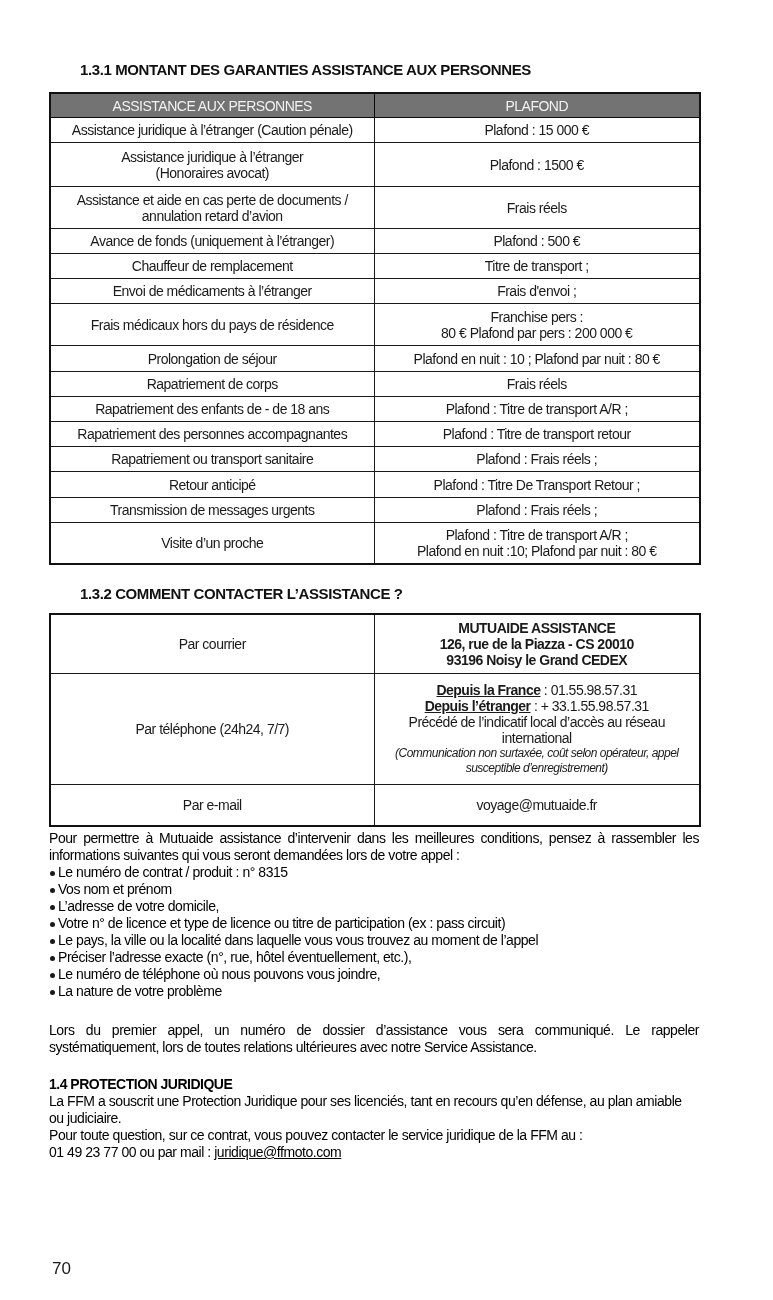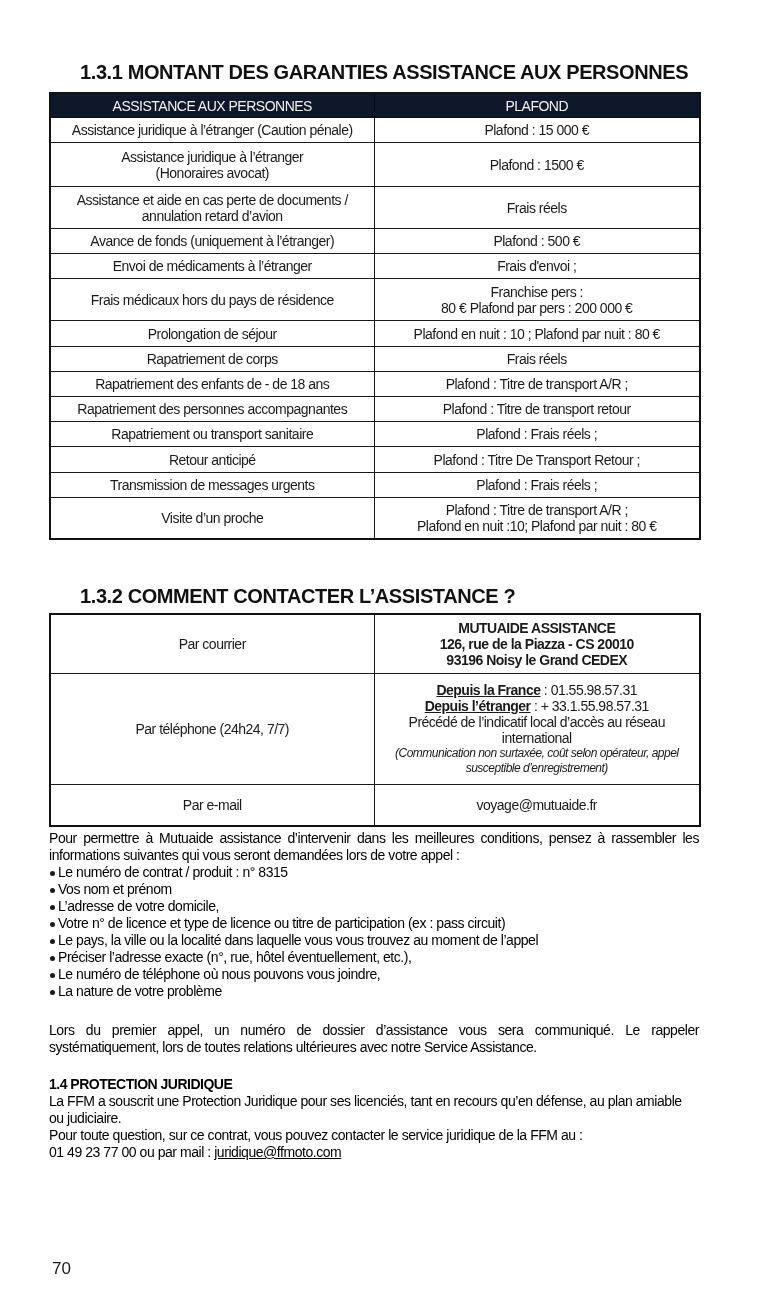--- a/index.html
+++ b/index.html
@@ -1,34 +1,34 @@
 <!DOCTYPE html>
 <html><head>
 <meta charset="utf-8">
 <style>
   html, body { margin: 0; padding: 0; background: #ffffff; }
   body {
     width: 773px; height: 1300px; position: relative; overflow: hidden;
     font-family: "Liberation Sans", sans-serif; color: #1a1a1a;
   }
   .h3 {
-    position: absolute; font-weight: bold; font-size: 20px; letter-spacing: -0.4px;
+    position: absolute; font-weight: bold; font-size: 15px; letter-spacing: -0.4px;
     color: #111;
   }
   table.grid {
     position: absolute; border-collapse: collapse; table-layout: fixed;
     font-size: 14px; letter-spacing: -0.5px; color: #1a1a1a;
   }
   table.grid td, table.grid th {
     border: 1.5px solid #1a1a1a; text-align: center; vertical-align: middle;
     padding: 0 2px; line-height: 16px;
   }
   #t1 { left: 49px; top: 92px; width: 650px; border: 2px solid #111; }
   #t1 th {
-    background: #0f172a; color: #f2f2f2; font-weight: normal; height: 23px;
+    background: #737373; color: #f2f2f2; font-weight: normal; height: 23px;
     border-color: #0b0b0b;
   }
   #t1 col.c1 { width: 324px; }
   #t1 col.c2 { width: 326px; }
   #t2 { left: 49px; top: 613px; width: 650px; border: 2px solid #111; }
   #t2 col.c1 { width: 324px; }
   #t2 col.c2 { width: 326px; }
   .bold { font-weight: bold; }
   .ul { text-decoration: underline; font-weight: bold; }
   .small-it { font-style: italic; font-size: 12px; line-height: 15px; display: block; }
@@ -88,20 +88,28 @@
         <td>
           <div>Frais réels</div>
         </td>
       </tr>
       <tr style="height: 25px;">
         <td>
           <div>Avance de fonds (uniquement à l’étranger)</div>
         </td>
         <td>
           <div>Plafond : 500 €</div>
+        </td>
+      </tr>
+      <tr style="height: 25px;">
+        <td>
+          <div>Chauffeur de remplacement</div>
+        </td>
+        <td>
+          <div>Titre de transport ;</div>
         </td>
       </tr>
       <tr style="height: 25px;">
         <td>
           <div>Envoi de médicaments à l’étranger</div>
         </td>
         <td>
           <div>Frais d'envoi ;</div>
         </td>
       </tr>

